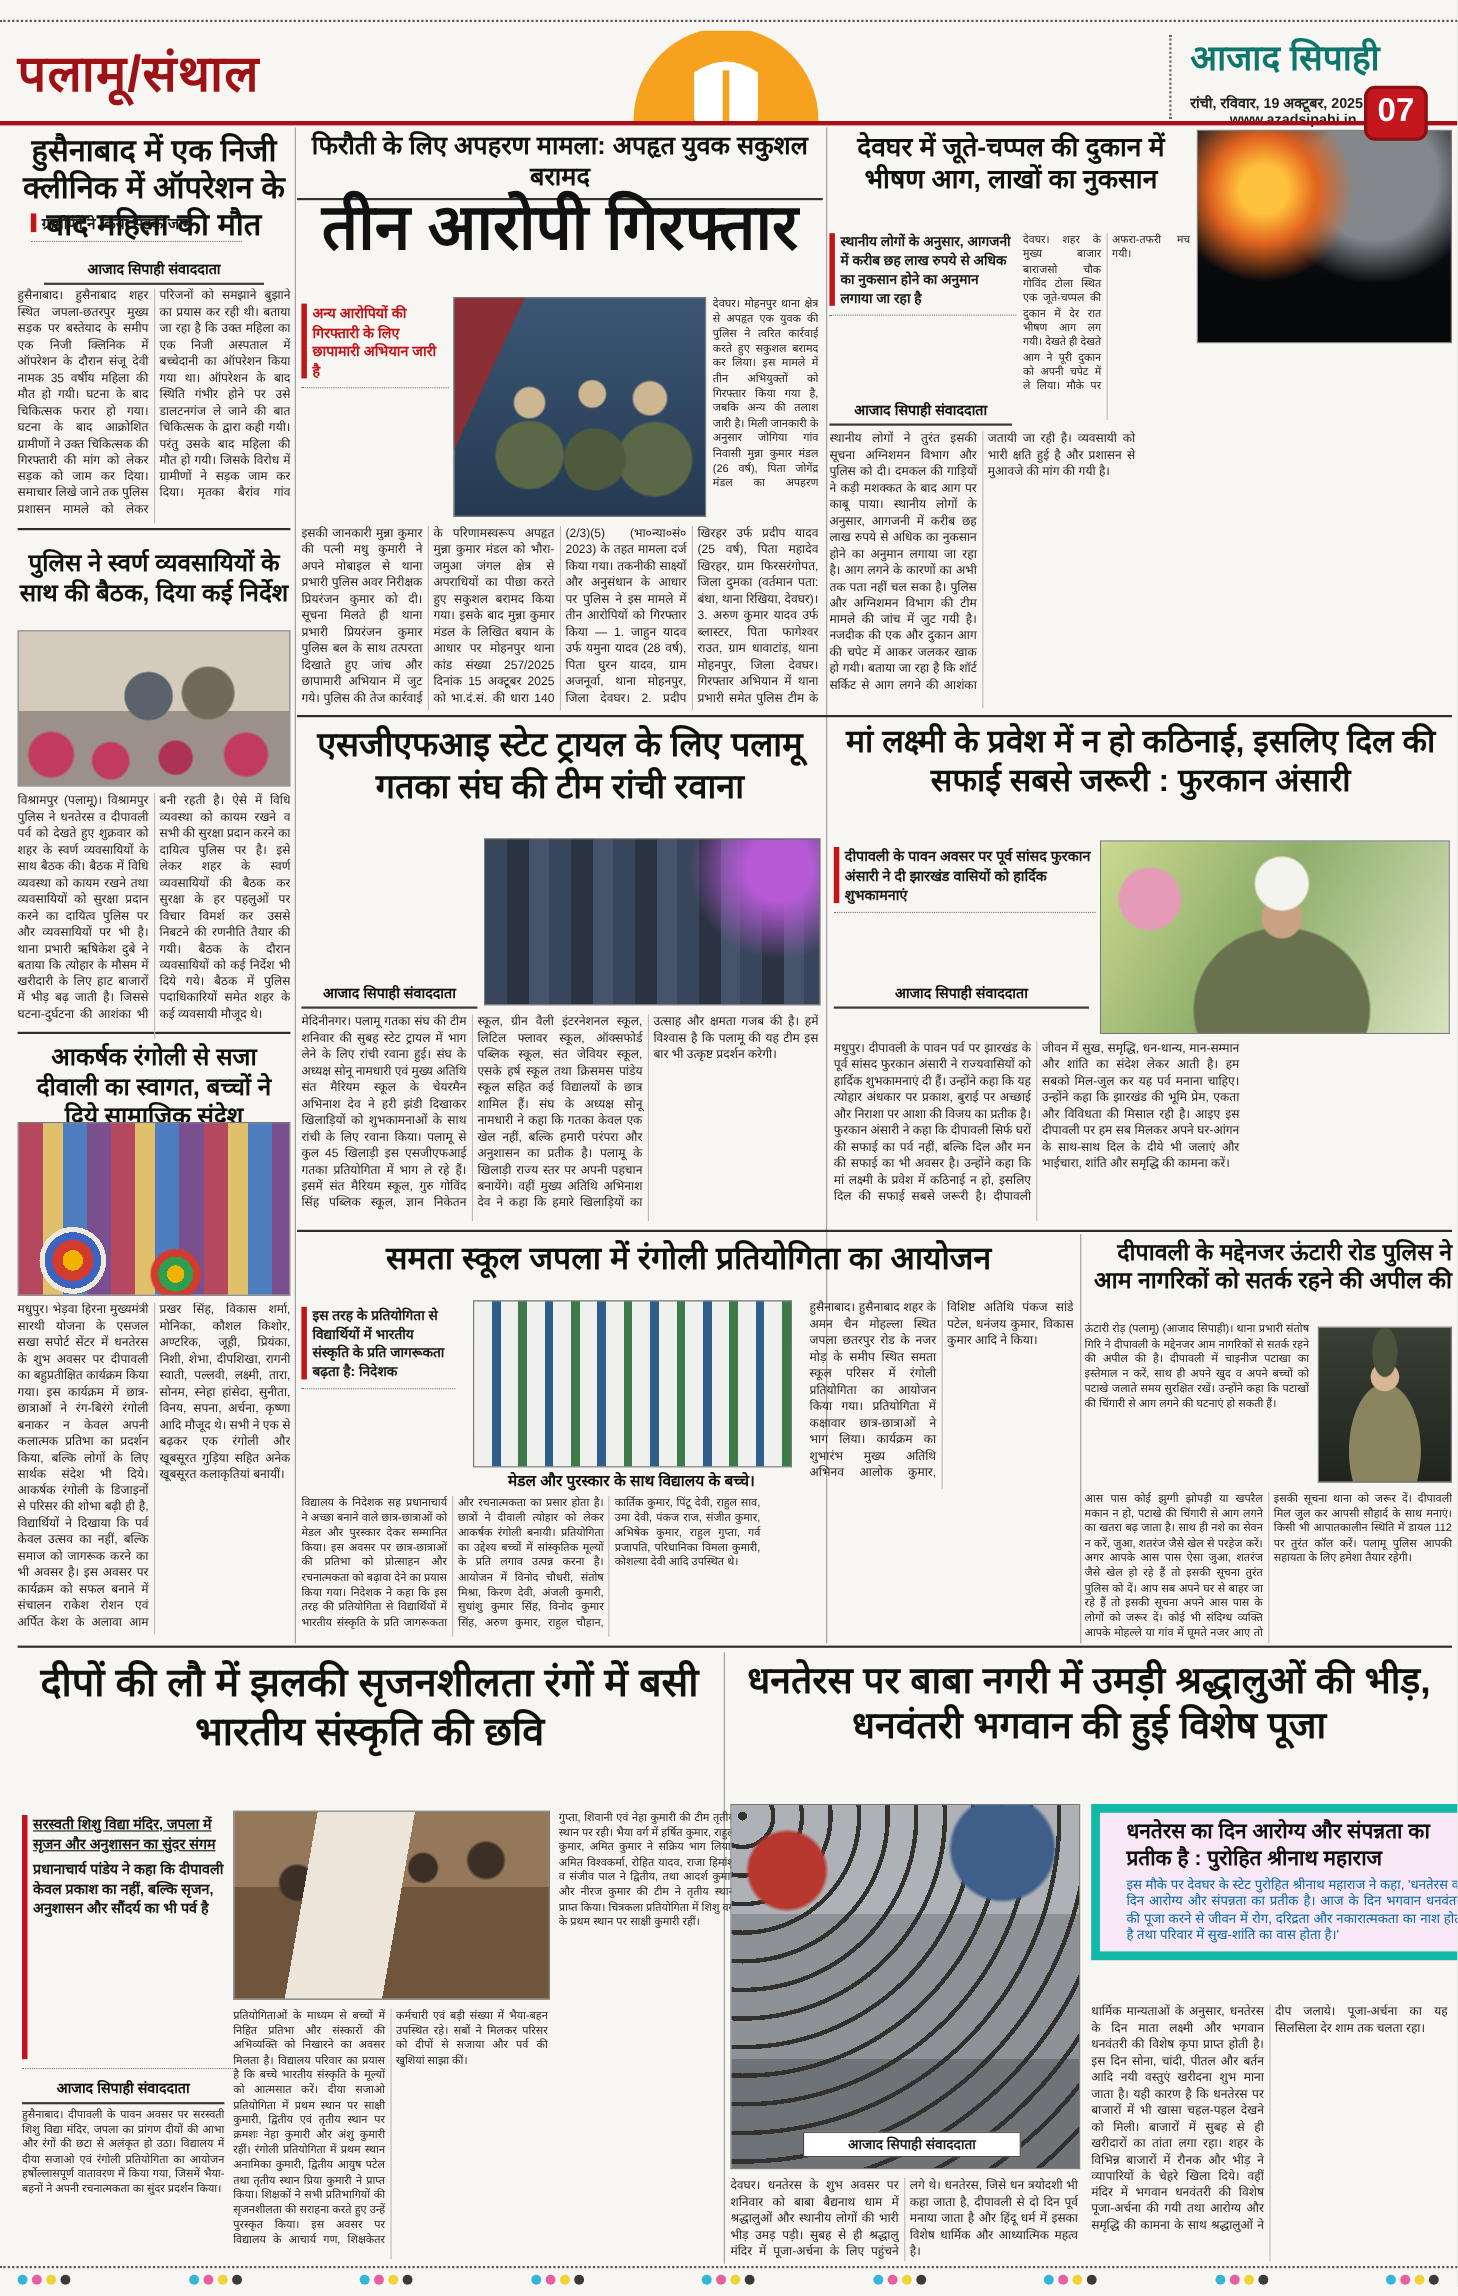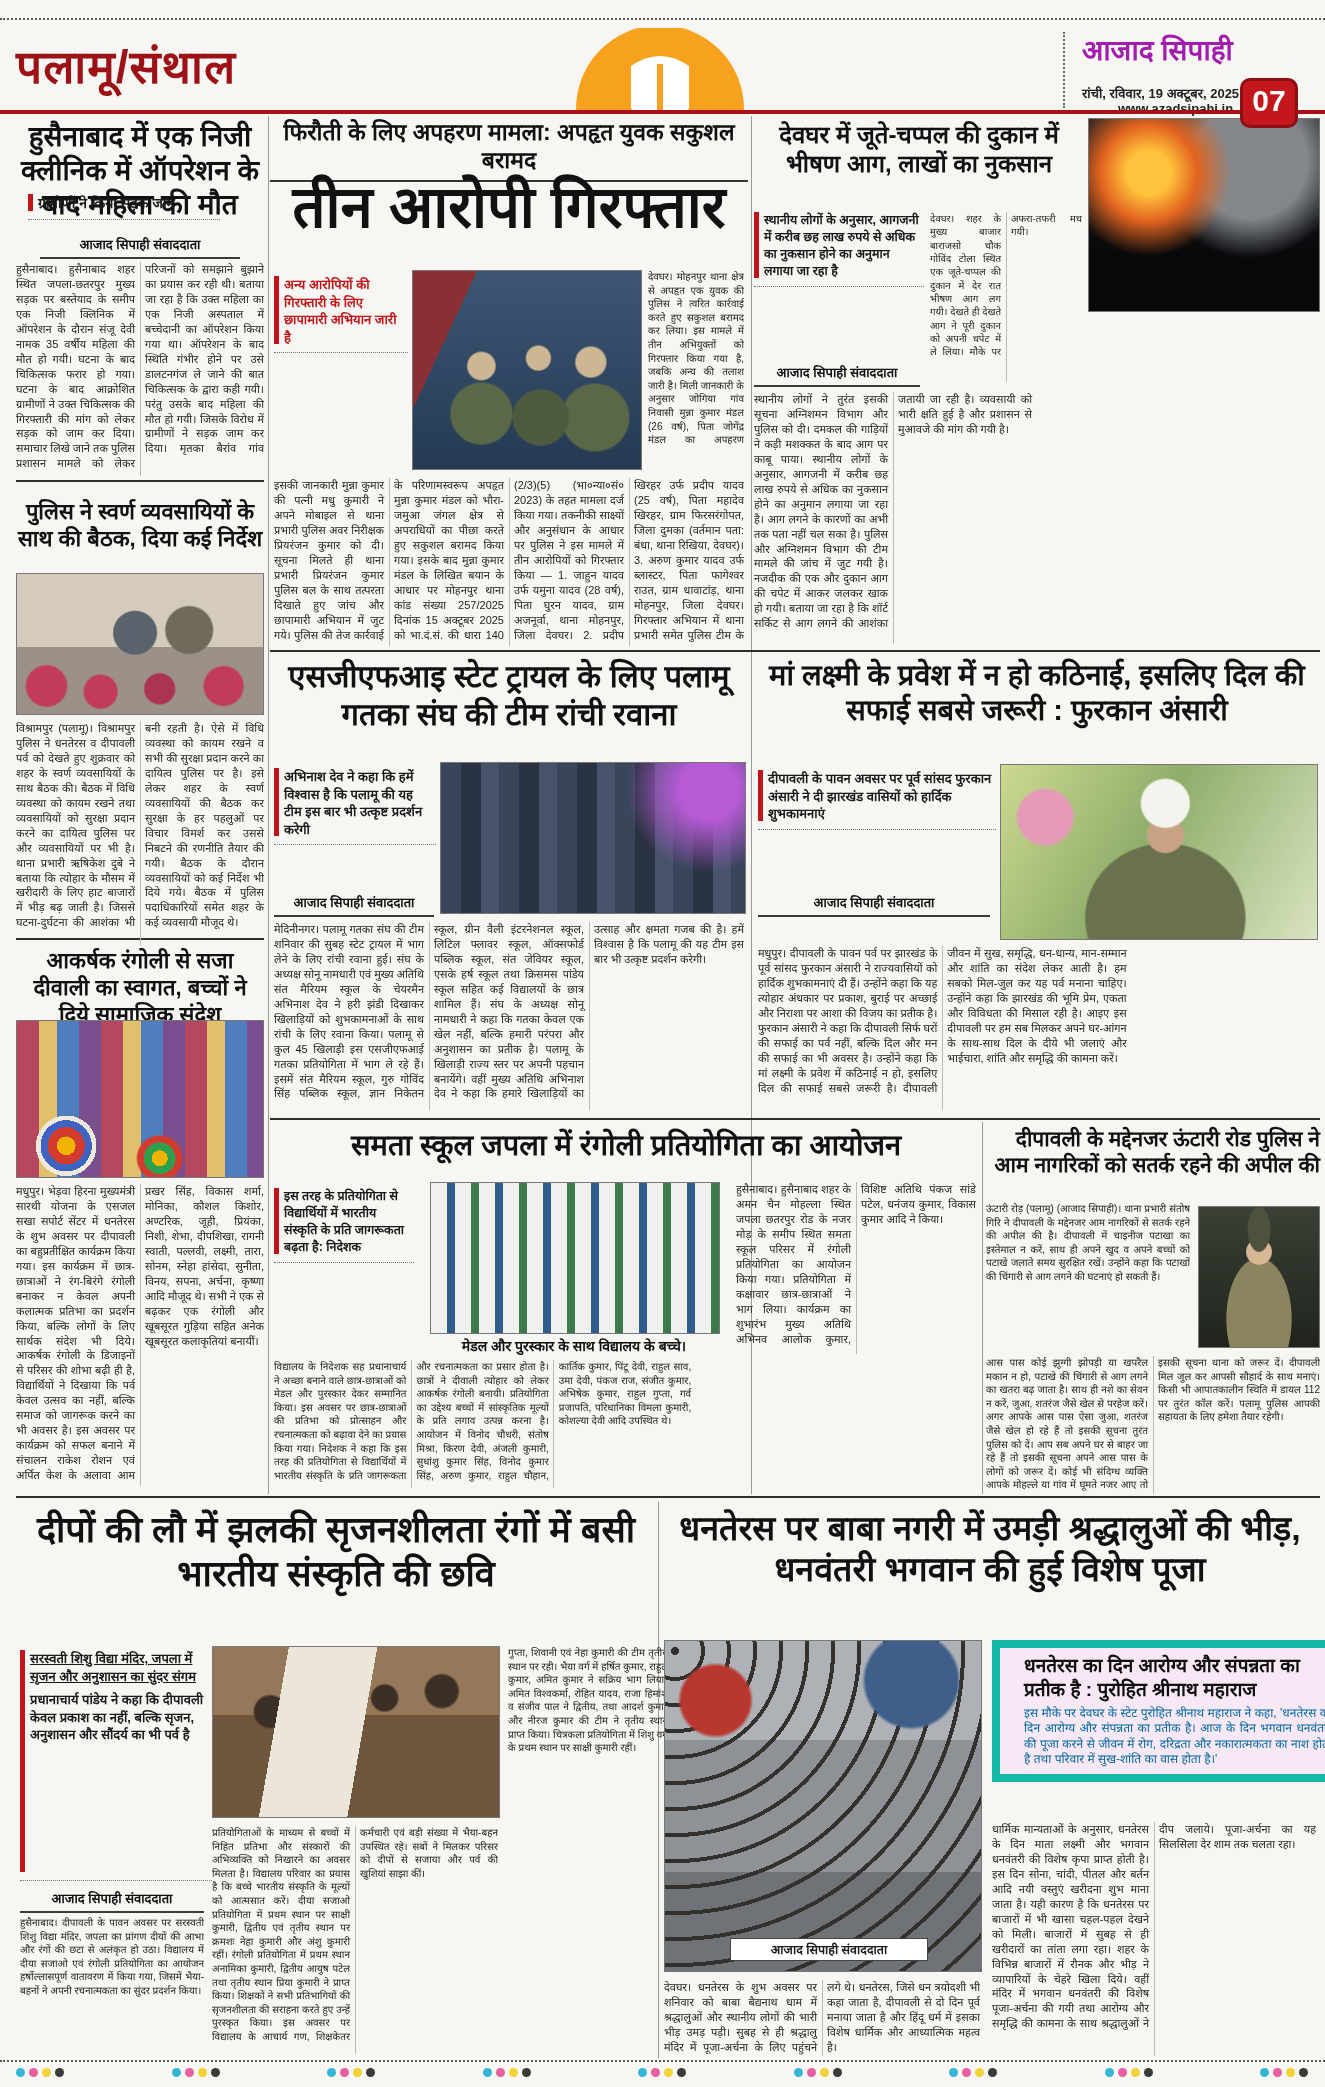--- a/index.html
+++ b/index.html
@@ -4,21 +4,21 @@
 <style>
   html,body{margin:0;padding:0;background:#ddd;}
   #page{position:relative;width:1325px;height:2087px;background:#f7f6f2;margin:0 auto;
         font-family:"Liberation Sans",sans-serif;color:#1d1d1d;overflow:hidden;}
   .abs{position:absolute;}
   
   .top-dotted{left:0;top:18px;width:1325px;border-top:2px dotted #555;}
   .section-title{left:16px;top:34px;font-size:46px;font-weight:700;color:#9c1217;letter-spacing:1px;}
   .logo-wrap{left:575px;top:28px;width:170px;height:82px;overflow:hidden;}
   .masthead-vline{left:1063px;top:32px;height:76px;border-left:2px dotted #666;}
-  .paper-name{left:1082px;top:30px;width:210px;font-size:28px;font-weight:700;color:#a21caf;}
+  .paper-name{left:1082px;top:30px;width:210px;font-size:32px;font-weight:700;color:#0f766e;}
   .date-line{left:1082px;top:84px;font-size:13px;font-weight:700;color:#222;}
   .website{left:1118px;top:101px;font-size:13px;font-weight:700;color:#222;}
   .page-badge{left:1240px;top:78px;width:52px;height:44px;background:#c4161d;border:3px solid #8d0e13;
               border-radius:10px;color:#fff;font-size:30px;font-weight:700;text-align:center;line-height:40px;z-index:5;}
   .red-rule{left:0;top:110px;width:1325px;height:4px;background:#a90f16;z-index:4;}
   
   .hl{font-weight:700;color:#111;text-align:center;line-height:1.22;}
   .body{font-size:11px;line-height:1.36;text-align:justify;color:#1c1c1c;overflow:hidden;column-gap:10px;column-rule:1px solid #b9b9b9;column-fill:auto;}
   .redbox{border-bottom:1px dotted #777;padding:2px 2px 6px 10px;position:relative;font-weight:700;font-size:13px;line-height:1.35;color:#1a1a1a;}
   .redbox:before{content:"";position:absolute;left:0;top:2px;bottom:8px;width:5px;background:#c2151a;}
@@ -159,21 +159,20 @@
     <h2 class="abs hl" style="left:0;top:4px;width:330px;font-size:24px;margin:0;">देवघर में जूते-चप्पल की दुकान में भीषण आग, लाखों का नुकसान</h2>
     <div class="abs photo ph-fire" style="left:334px;top:2px;width:230px;height:192px;"></div>
     <div class="abs redbox" style="left:0;top:94px;width:158px;font-size:12.5px;">स्थानीय लोगों के अनुसार, आगजनी में करीब छह लाख रुपये से अधिक का नुकसान होने का अनुमान लगाया जा रहा है</div>
     <div class="abs byline" style="left:0;top:244px;width:166px;">आजाद सिपाही संवाददाता</div>
     <div class="abs body" style="left:176px;top:96px;width:152px;height:170px;column-count:2;font-size:9.8px;">देवघर। शहर के मुख्य बाजार बाराजसो चौक गोविंद टोला स्थित एक जूते-चप्पल की दुकान में देर रात भीषण आग लग गयी। देखते ही देखते आग ने पूरी दुकान को अपनी चपेट में ले लिया। मौके पर अफरा-तफरी मच गयी।</div>
     <div class="abs body" style="left:0;top:276px;width:566px;height:252px;column-count:4;">स्थानीय लोगों ने तुरंत इसकी सूचना अग्निशमन विभाग और पुलिस को दी। दमकल की गाड़ियों ने कड़ी मशक्कत के बाद आग पर काबू पाया। स्थानीय लोगों के अनुसार, आगजनी में करीब छह लाख रुपये से अधिक का नुकसान होने का अनुमान लगाया जा रहा है। आग लगने के कारणों का अभी तक पता नहीं चल सका है। पुलिस और अग्निशमन विभाग की टीम मामले की जांच में जुट गयी है। नजदीक की एक और दुकान आग की चपेट में आकर जलकर खाक हो गयी। बताया जा रहा है कि शॉर्ट सर्किट से आग लगने की आशंका जतायी जा रही है। व्यवसायी को भारी क्षति हुई है और प्रशासन से मुआवजे की मांग की गयी है।</div>
   </section>
 
   <section class="abs" style="left:270px;top:652px;width:478px;height:464px;">
     <h2 class="abs hl" style="left:0;top:6px;width:478px;font-size:31px;margin:0;">एसजीएफआइ स्टेट ट्रायल के लिए पलामू गतका संघ की टीम रांची रवाना</h2>
-    <div class="abs redbox" style="left:4px;top:114px;width:150px;">अभिनाश देव ने कहा कि हमें विश्वास है कि पलामू की यह टीम इस बार भी उत्कृष्ट प्रदर्शन करेगी</div>
     <div class="abs byline" style="left:4px;top:238px;width:160px;">आजाद सिपाही संवाददाता</div>
     <div class="abs photo ph-team" style="left:170px;top:110px;width:304px;height:150px;"></div>
     <div class="abs body" style="left:4px;top:270px;width:470px;height:188px;column-count:3;">मेदिनीनगर। पलामू गतका संघ की टीम शनिवार की सुबह स्टेट ट्रायल में भाग लेने के लिए रांची रवाना हुई। संघ के अध्यक्ष सोनू नामधारी एवं मुख्य अतिथि संत मैरियम स्कूल के चेयरमैन अभिनाश देव ने हरी झंडी दिखाकर खिलाड़ियों को शुभकामनाओं के साथ रांची के लिए रवाना किया। पलामू से कुल 45 खिलाड़ी इस एसजीएफआई गतका प्रतियोगिता में भाग ले रहे हैं। इसमें संत मैरियम स्कूल, गुरु गोविंद सिंह पब्लिक स्कूल, ज्ञान निकेतन स्कूल, ग्रीन वैली इंटरनेशनल स्कूल, लिटिल फ्लावर स्कूल, ऑक्सफोर्ड पब्लिक स्कूल, संत जेवियर स्कूल, एसके हर्ष स्कूल तथा क्रिसमस पांडेय स्कूल सहित कई विद्यालयों के छात्र शामिल हैं। संघ के अध्यक्ष सोनू नामधारी ने कहा कि गतका केवल एक खेल नहीं, बल्कि हमारी परंपरा और अनुशासन का प्रतीक है। पलामू के खिलाड़ी राज्य स्तर पर अपनी पहचान बनायेंगे। वहीं मुख्य अतिथि अभिनाश देव ने कहा कि हमारे खिलाड़ियों का उत्साह और क्षमता गजब की है। हमें विश्वास है कि पलामू की यह टीम इस बार भी उत्कृष्ट प्रदर्शन करेगी।</div>
   </section>
 
   <section class="abs" style="left:754px;top:652px;width:566px;height:464px;">
     <h2 class="abs hl" style="left:0;top:6px;width:566px;font-size:29px;margin:0;">मां लक्ष्मी के प्रवेश में न हो कठिनाई, इसलिए दिल की सफाई सबसे जरूरी : फुरकान अंसारी</h2>
     <div class="abs redbox" style="left:4px;top:116px;width:226px;">दीपावली के पावन अवसर पर पूर्व सांसद फुरकान अंसारी ने दी झारखंड वासियों को हार्दिक शुभकामनाएं</div>
     <div class="abs byline" style="left:4px;top:238px;width:232px;">आजाद सिपाही संवाददाता</div>
     <div class="abs photo ph-furkan" style="left:246px;top:112px;width:316px;height:174px;"></div>

